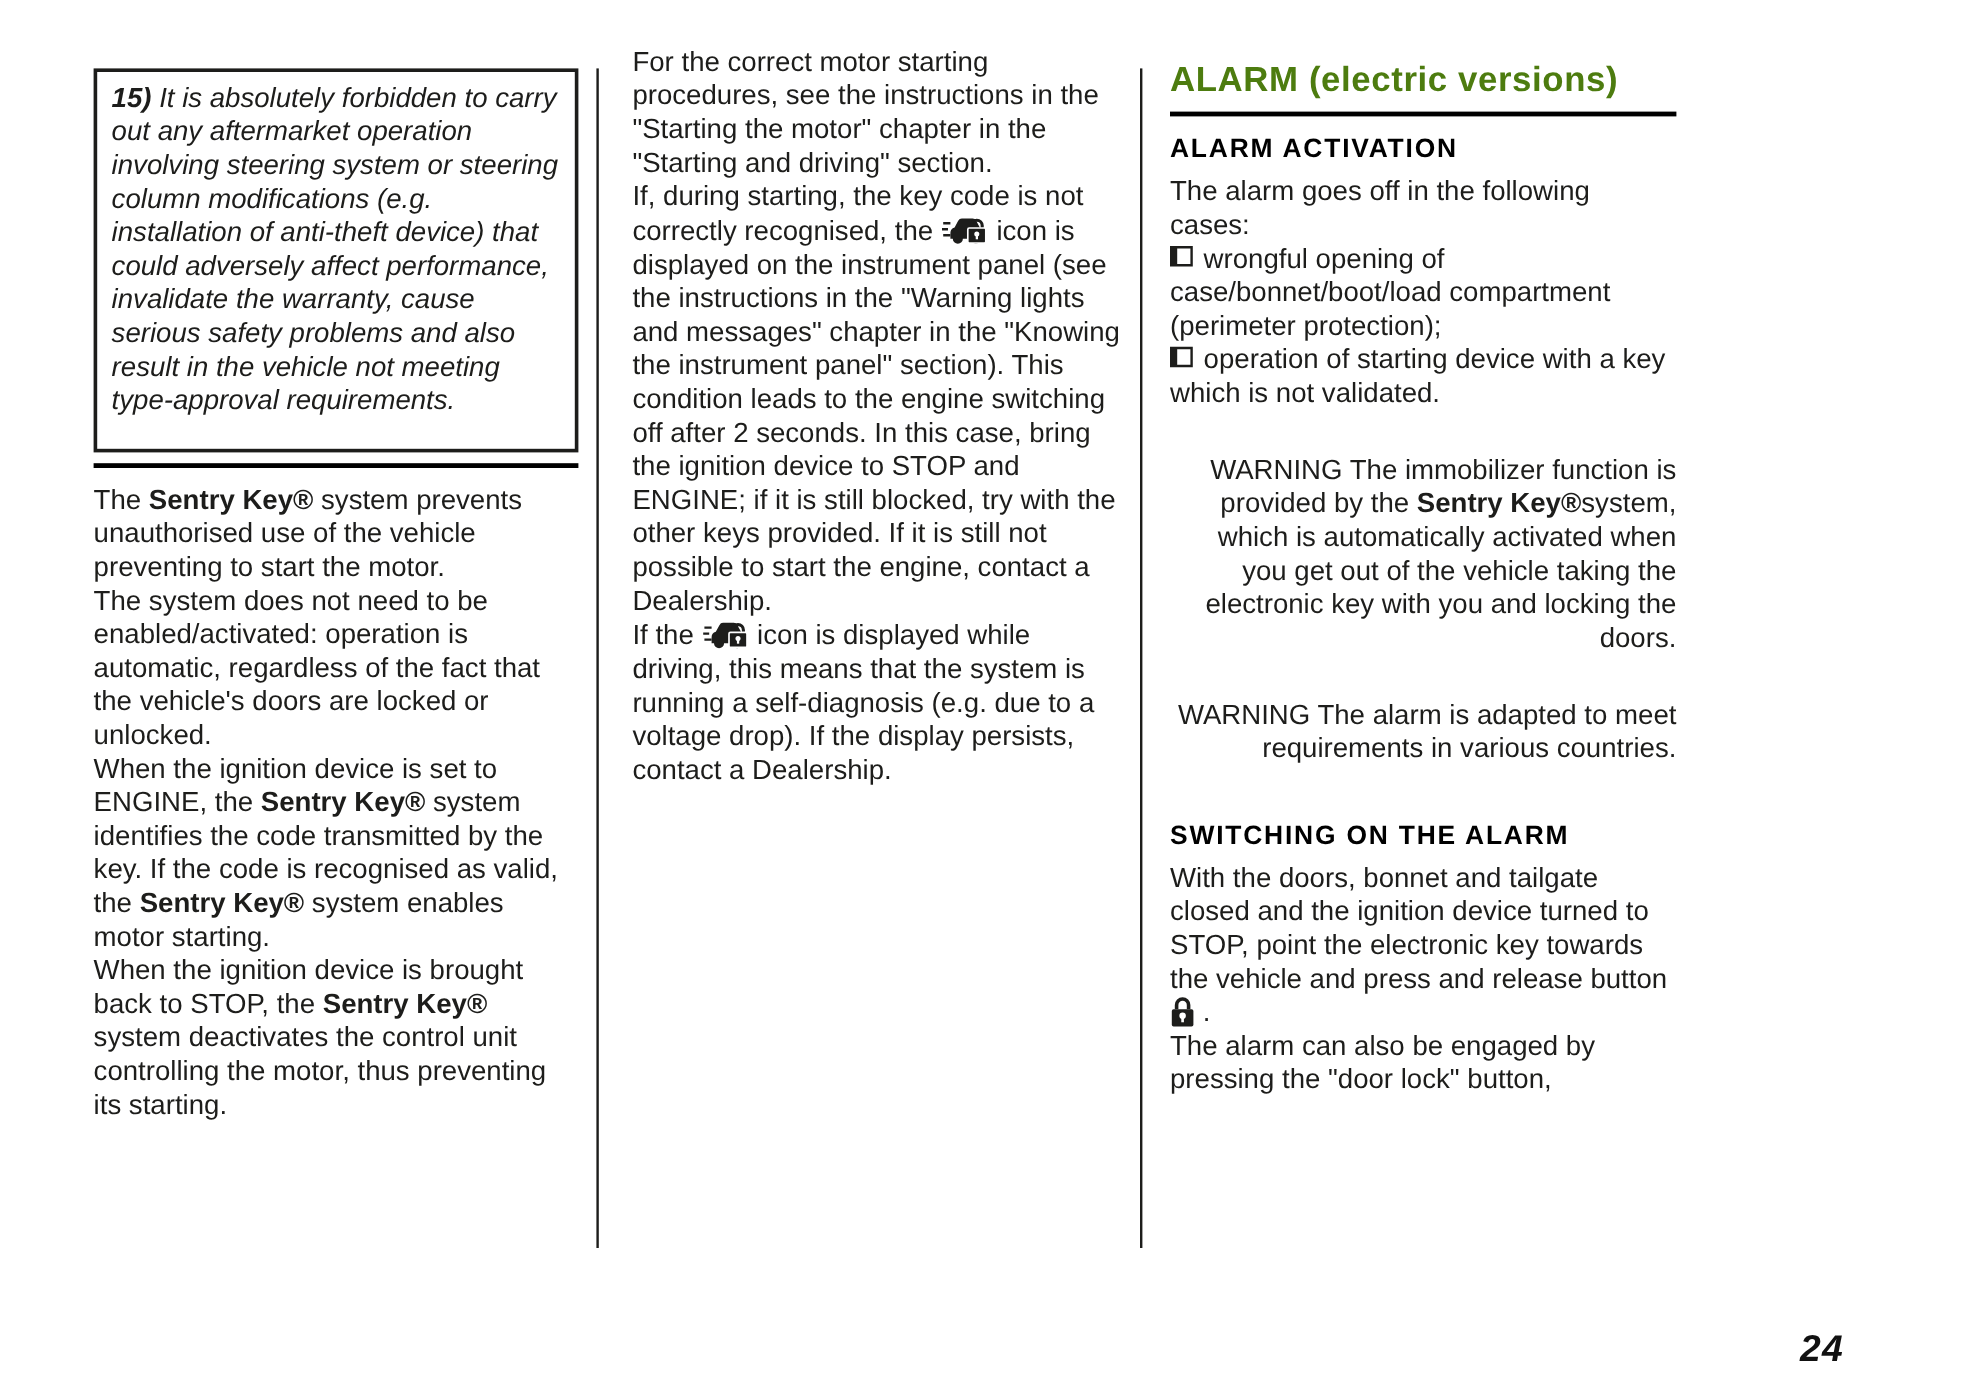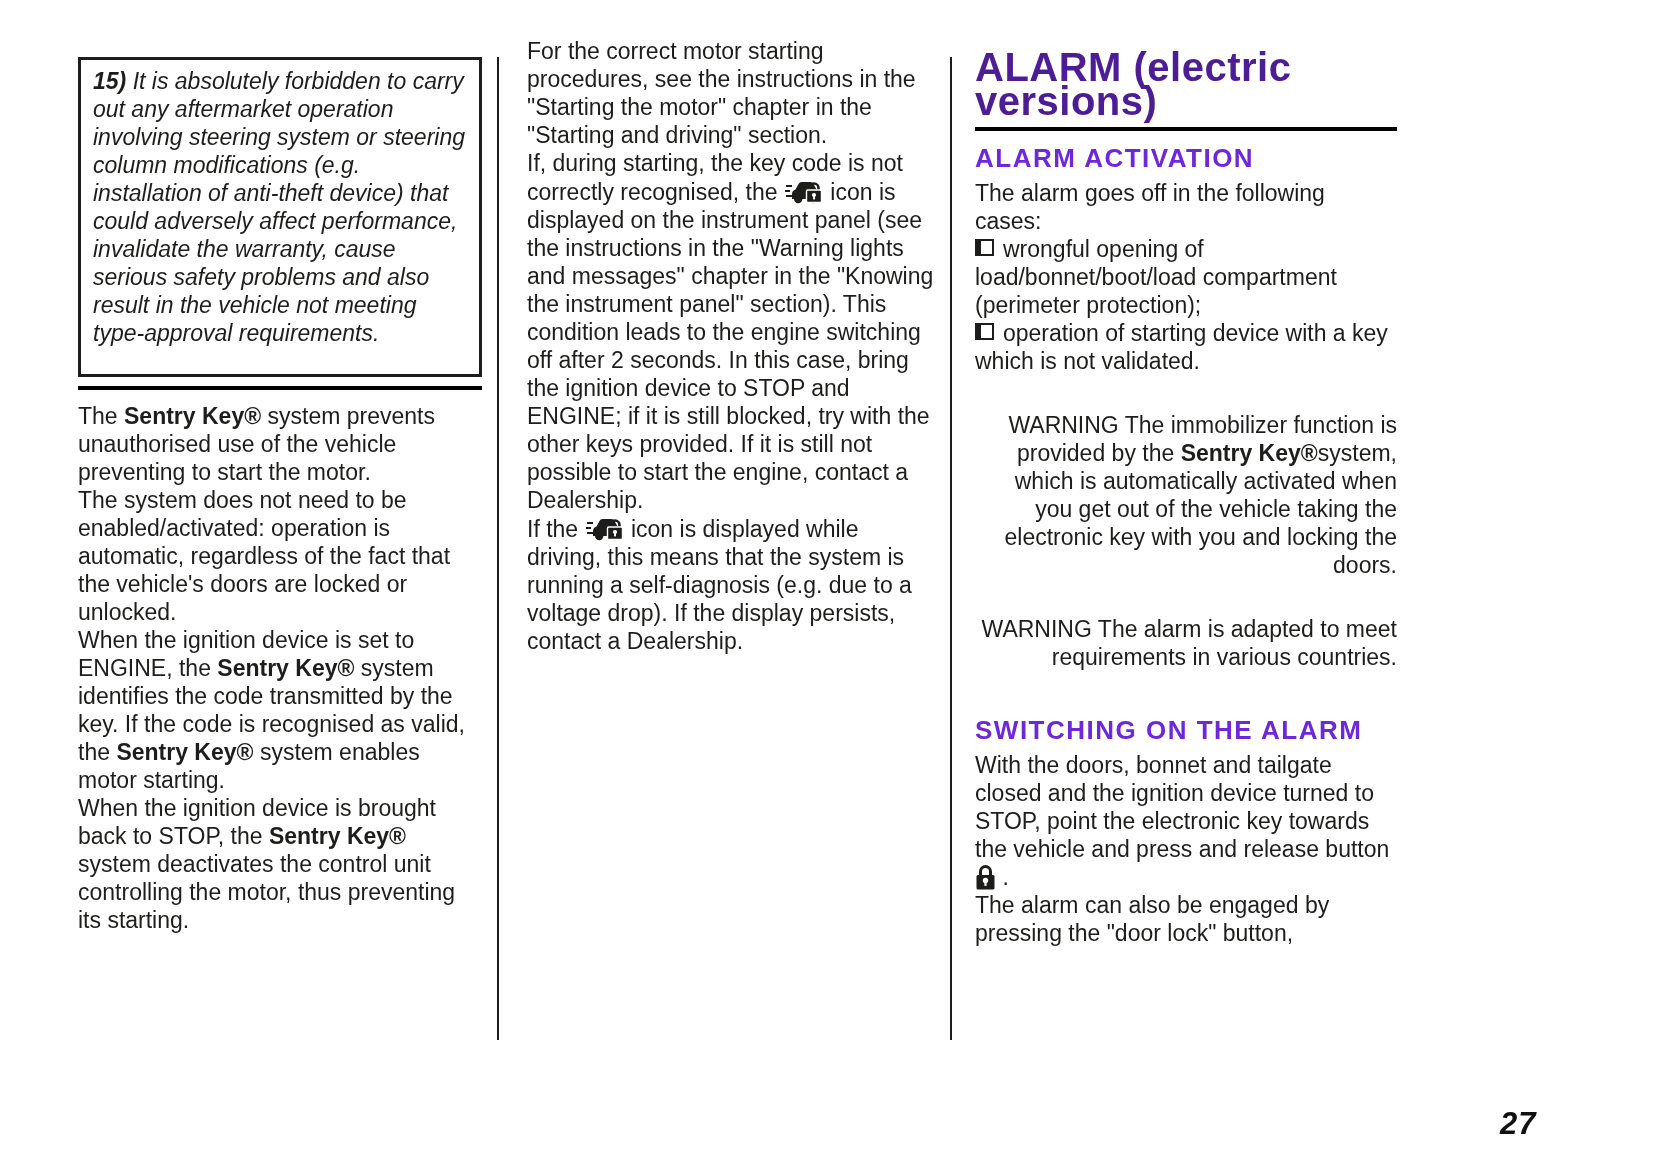--- a/index.html
+++ b/index.html
@@ -19,28 +19,28 @@
 
   .note-box{
     box-sizing:border-box;width:100%;
     border:3px solid #1d1d1b;
     padding:7px 12px 27px 12px;
     font-style:italic;font-size:22px;line-height:26px;
   }
   .note-box b{font-weight:bold;}
 
   h1{
-    font-size:40px;line-height:34px;font-weight:900;color:#4c1d95;
+    font-size:29px;line-height:34px;font-weight:900;color:#4d7c0f;
     letter-spacing:0.5px;margin:48px 0 0 0;
   }
   .col3 h1{margin-top:0;}
   .h-rule{height:0;border-top:4px solid #000;margin:9px 0 0 0;}
 
   h2{
-    font-size:26px;line-height:30px;font-weight:900;color:#6d28d9;
+    font-size:22px;line-height:30px;font-weight:900;color:#000000;
     letter-spacing:1.5px;margin:26px 0 6px 0;
   }
   h2.first{margin-top:12px;}
   h2.big-gap{margin-top:44px;}
 
   p{font-size:23px;line-height:28px;margin:0;}
   .col1 .body-start{margin-top:12px;}
   p.spaced{margin-top:36px;text-align:right;}
   b{font-weight:bold;}
 
@@ -100,29 +100,29 @@
           </svg></span> icon is displayed while driving, this means that the system is running a self-diagnosis (e.g. due to a voltage drop). If the display persists, contact a Dealership.</p>
   </section>
 
   <div class="divider d2"></div>
 
   <section class="col col3">
     <h1>ALARM (electric versions)</h1>
     <div class="h-rule"></div>
     <h2 class="first">ALARM ACTIVATION</h2>
     <p>The alarm goes off in the following cases:</p>
-    <p class="bullet"><span class="sq"></span><span>wrongful opening of load/bonnet/boot/load compartment (perimeter protection);</span></p>
+    <p class="bullet"><span class="sq"></span><span>wrongful opening of case/bonnet/boot/load compartment (perimeter protection);</span></p>
     <p class="bullet"><span class="sq"></span><span>operation of starting device with a key which is not validated.</span></p>
     <p class="spaced">WARNING The immobilizer function is provided by the <b>Sentry Key®</b>system, which is automatically activated when you get out of the vehicle taking the electronic key with you and locking the doors.</p>
     <p class="spaced">WARNING The alarm is adapted to meet requirements in various countries.</p>
     <h2 class="big-gap">SWITCHING ON THE ALARM</h2>
     <p>With the doors, bonnet and tailgate closed and the ignition device turned to STOP, point the electronic key towards the vehicle and press and release button <span class="inline-icon"><svg width="21" height="28" viewBox="0 0 21 28" aria-hidden="true">
             <path d="M5.5 12 V8.5 a5 5 0 0 1 10 0 V12" fill="none" stroke="#1d1d1b" stroke-width="3"></path>
             <rect x="1.5" y="12" width="18" height="14.5" rx="1.5" fill="#1d1d1b"></rect>
             <circle cx="10.5" cy="17.5" r="2.7" fill="#ffffff"></circle>
             <rect x="9.4" y="17.5" width="2.2" height="5.4" fill="#ffffff"></rect>
           </svg></span> .</p>
     <p>The alarm can also be engaged by pressing the "door lock" button,</p>
   </section>
 
-  <div class="page-number">27</div>
+  <div class="page-number">24</div>
 
 </div>
 
 </body></html>

